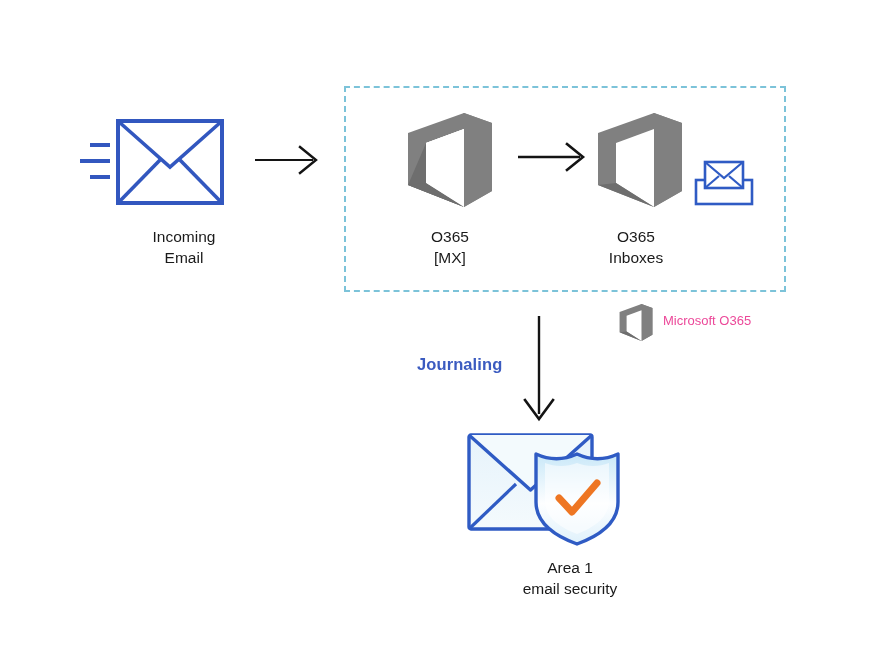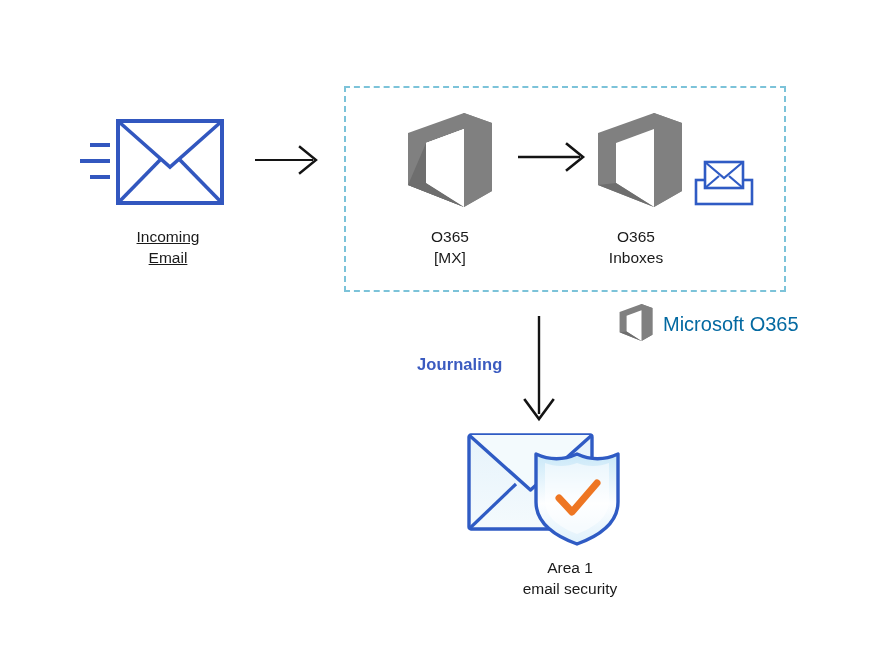--- a/index.html
+++ b/index.html
@@ -66,42 +66,42 @@
   #arrow-journaling       { left: 518px; top: 316px; width: 42px; height: 106px; }
 
   
   #o365-mx-icon     { left: 404px; top: 111px; width: 92px; height: 98px; }
   #o365-inbox-icon  { left: 594px; top: 111px; width: 92px; height: 98px; }
   #legend-o365-icon { left: 618px; top: 303px; width: 36px; height: 39px; }
 
   #inbox-tray-icon  { left: 694px; top: 158px; width: 60px; height: 48px; }
 
   
-  #caption-incoming { left: 88px;  top: 226px; width: 160px; text-decoration: underline; }
+  #caption-incoming { left: 104px;  top: 226px; width: 160px; }
   #caption-o365-mx  { left: 370px; top: 226px; width: 160px; }
   #caption-o365-inbox { left: 556px; top: 226px; width: 160px; }
   #caption-area1    { left: 490px; top: 557px; width: 160px; }
 
   #label-journaling {
     position: absolute;
     left: 417px;
     top: 355px;
     font-size: 16.5px;
     font-weight: bold;
     color: #3b5bc0;
     letter-spacing: 0.1px;
     font-family: "Liberation Sans", sans-serif;
     white-space: pre;
   }
   #legend-o365-label {
     position: absolute;
     left: 663px;
     top: 313px;
-    font-size: 20px;
-    color: #0369a1;
+    font-size: 13px;
+    color: #ec4899;
     font-family: "Liberation Sans", sans-serif;
     white-space: pre;
   }
 
   
   #area1-icon {
     left: 466px;
     top: 430px;
     width: 166px;
     height: 116px;

